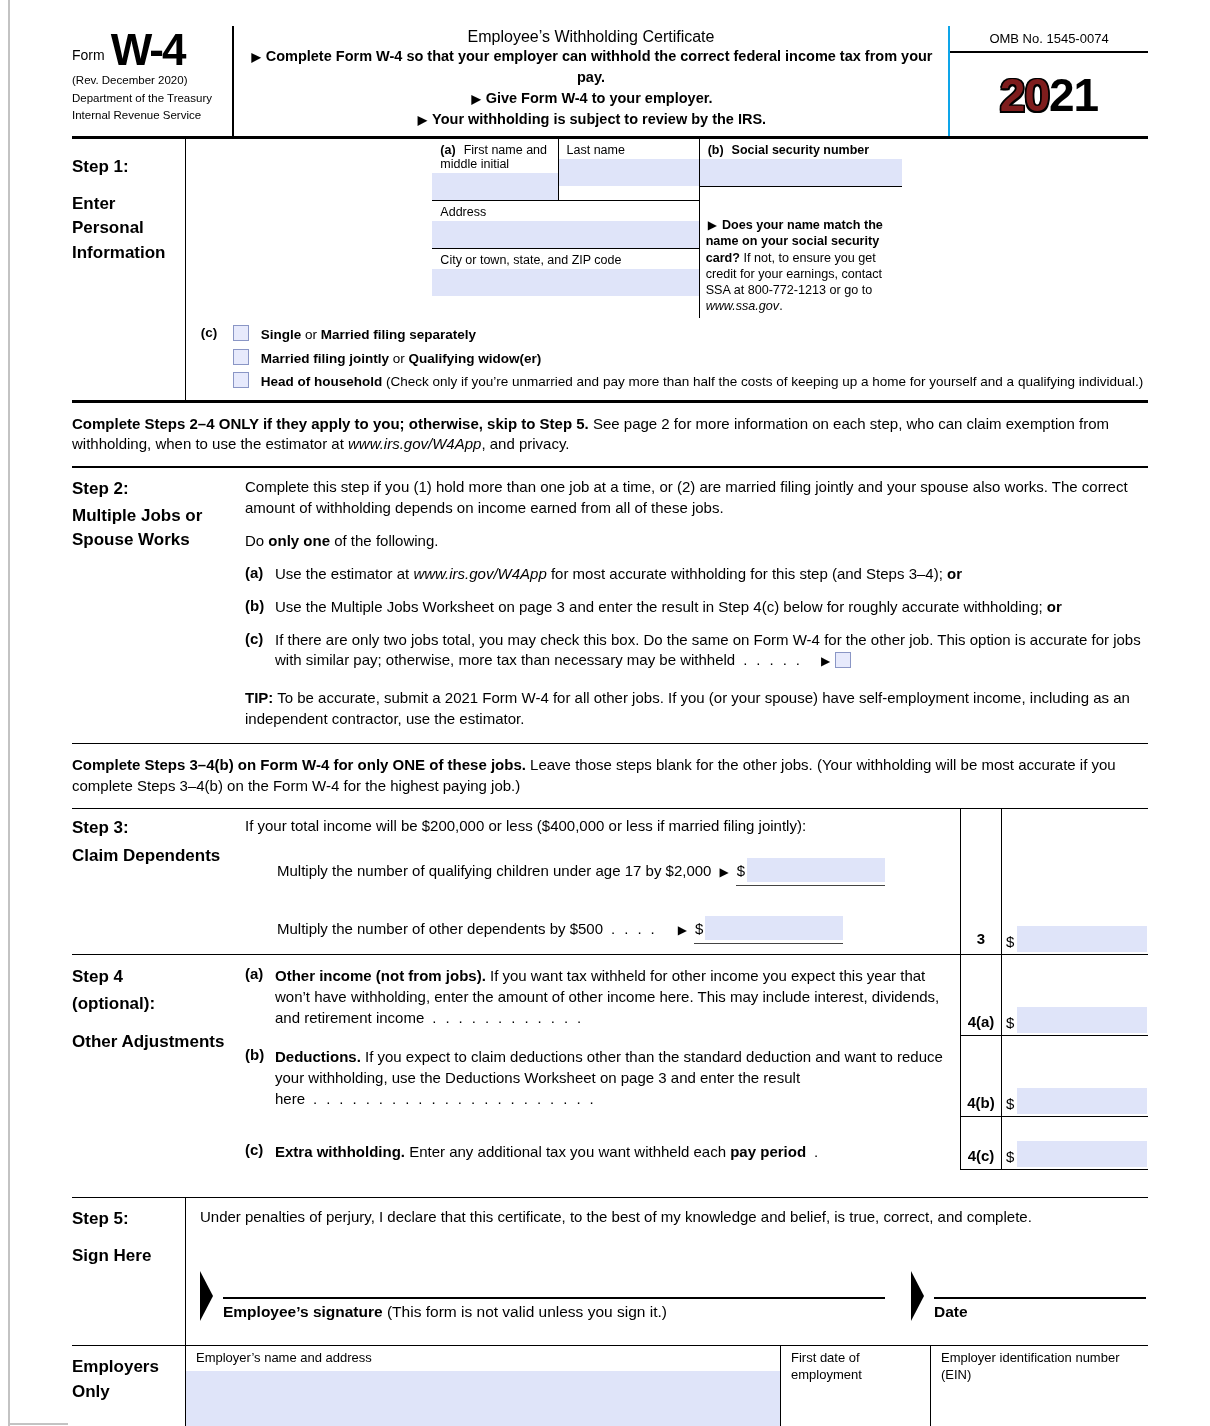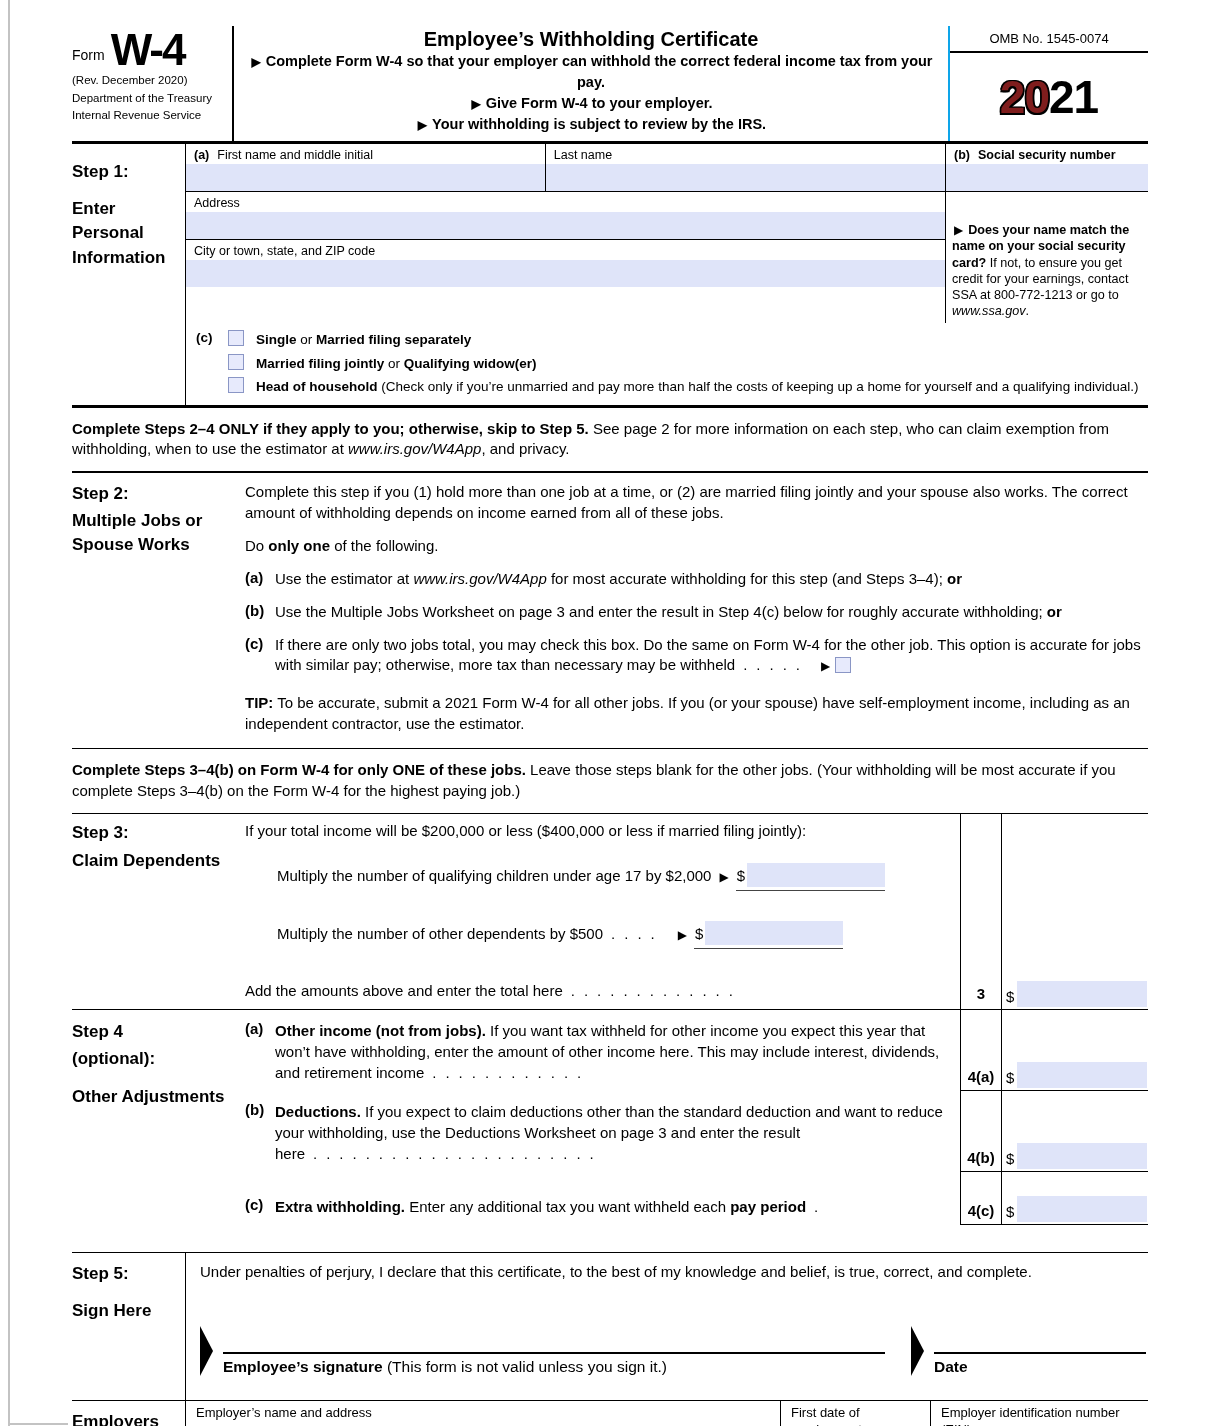--- a/index.html
+++ b/index.html
@@ -10,21 +10,21 @@
   .sheet { position:absolute; left:72px; top:26px; width:1076px; }
 
   
   .header { display:flex; border-bottom:3px solid #000; align-items:stretch; }
   .h-left { width:160px; padding:4px 6px 4px 0; }
   .form-line { display:flex; align-items:flex-end; }
   .form-word { font-size:14px; padding-bottom:7px; }
   .form-number { font-size:44px; font-weight:bold; letter-spacing:-2px; line-height:0.9; margin-left:6px; }
   .h-left-small { font-size:11.5px; line-height:1.3; margin-top:3px; }
   .h-center { flex:1; border-left:2px solid #000; text-align:center; padding:2px 6px 6px; }
-  .h-title { font-size:20px; font-weight:bold; }
+  .h-title { font-size:16px; font-weight:normal; }
   .h-bullet { font-size:14.5px; font-weight:bold; line-height:1.45; }
   .h-right { width:200px; border-left:2px solid #0ea5e9; display:flex; flex-direction:column; }
   .omb { font-size:13px; text-align:center; padding:5px 2px; border-bottom:2px solid #000; }
   .year { flex:1; display:flex; align-items:center; justify-content:center;
           font-size:46px; font-weight:bold; letter-spacing:-1px; }
   .y-outline { color:#7f1d1d;
     text-shadow:-1.5px -1.5px 0 #000,1.5px -1.5px 0 #000,-1.5px 1.5px 0 #000,1.5px 1.5px 0 #000,
                 -1.5px 0 0 #000,1.5px 0 0 #000,0 -1.5px 0 #000,0 1.5px 0 #000; }
 
   
@@ -35,21 +35,21 @@
   .bold { font-weight:bold; }
   .italic { font-style:italic; }
   .checkbox { display:inline-block; width:16px; height:16px; background:#e7eafc;
               border:1px solid #8a96c5; vertical-align:-3px; }
   p.body-text { line-height:1.35; }
 
   
   .step1 { display:flex; border-bottom:3px solid #000; }
   .s1-label { width:113px; padding-top:16px; }
   .s1-label .sub { margin-top:12px; }
-  .s1-body { flex:1; border-left:1px solid #000; display:flex; flex-direction:column; }
+  .s1-body { flex:1; border-left:1px solid #000; display:flex; flex-direction:column;align-items:center; }
   .s1-top { display:flex; }
   .s1-fields { flex:1; display:flex; flex-direction:column; }
   .f-row { border-bottom:1px solid #000; display:flex; }
   .f-cell { flex:1; display:flex; flex-direction:column; }
   .f-cell.first { flex:0 0 47.4%; border-right:1px solid #000; }
   .f-lab { font-size:12.5px; padding:4px 6px 2px 8px; }
   .f-lab .pref { font-weight:bold; margin-right:8px; }
   .f-input { height:27px; }
   .s1-ssn { width:203px; border-left:1px solid #000; display:flex; flex-direction:column;gap:26px; }
   .ssn-head { border-bottom:1px solid #000; display:flex; flex-direction:column; }
@@ -271,23 +271,20 @@
       <div class="step-title sub">Claim Dependents</div>
     </div>
     <div class="s3-content">
       <p class="body-text">If your total income will be $200,000 or less ($400,000 or less if married filing jointly):</p>
       <div class="s3-line l1">
         <span>Multiply the number of qualifying children under age 17 by $2,000</span><span class="arrow" style="margin-left:6px;"></span><span class="inline-amt"><span class="dollar">$</span><span class="inline-fill fill"></span></span>
       </div>
       <div class="s3-line l2">
         <span>Multiply the number of other dependents by $500</span><span class="dots">....</span><span class="arrow" style="margin-left:12px;"></span><span class="inline-amt"><span class="dollar">$</span><span class="inline-fill fill"></span></span>
       </div>
-      <div class="s3-line l3">
-        <span>Add the amounts above and enter the total here</span><span class="dots">.............</span>
-      </div>
     </div>
     <div class="num-col">3</div>
     <div class="amt-col">
       <span class="dollar">$</span>
       <span class="amt-fill fill"></span>
     </div>
   </div>
 
   <div class="step4">
     <div class="s4-label">

